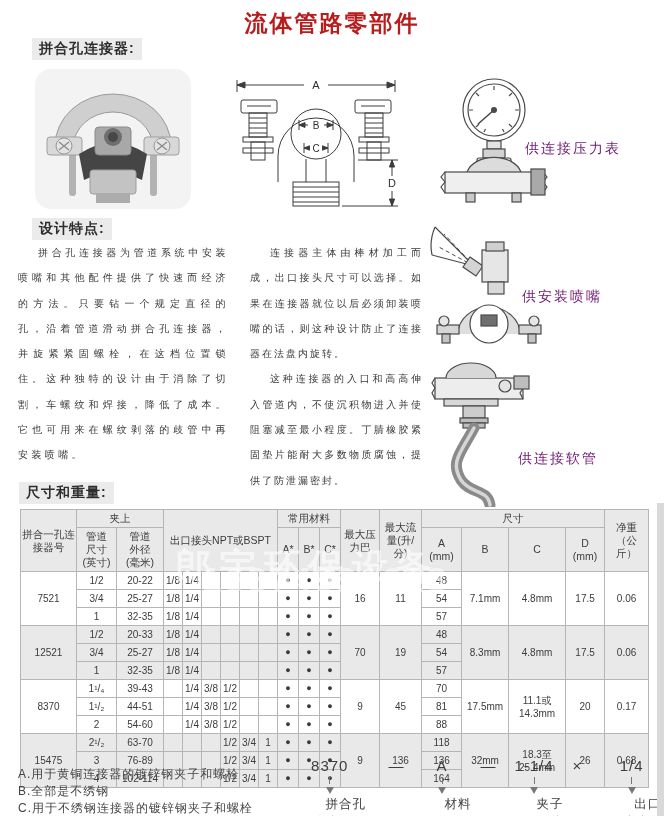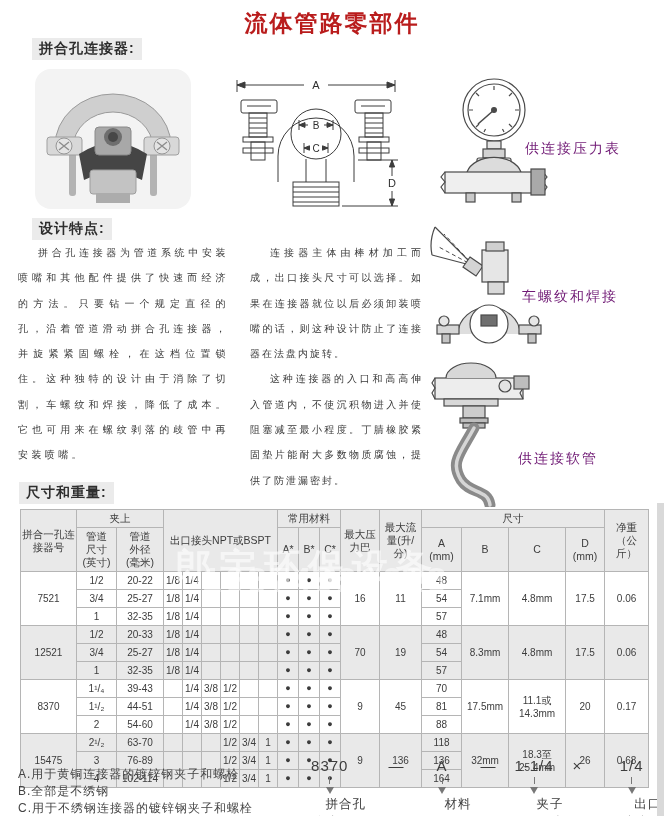--- a/index.html
+++ b/index.html
@@ -161,21 +161,21 @@
         <rect x="51" y="93" width="16" height="11" fill="#6f6f6f"></rect>
         <rect x="7" y="103" width="22" height="9" fill="#d6d6d6"></rect>
         <rect x="89" y="103" width="22" height="9" fill="#d6d6d6"></rect>
         <circle cx="14" cy="99" r="5" fill="#e6e6e6"></circle>
         <circle cx="104" cy="99" r="5" fill="#e6e6e6"></circle>
         <rect x="12" y="112" width="8" height="9" fill="#c4c4c4"></rect>
         <rect x="98" y="112" width="8" height="9" fill="#c4c4c4"></rect>
       </g>
     </svg>
   </div>
-  <div class="fig-caption" id="cap-nozzle">车螺纹和焊接</div>
+  <div class="fig-caption" id="cap-nozzle">供安装喷嘴</div>
 
   <div class="fig" id="fig-hose">
     <svg width="125" height="145" viewBox="0 0 125 145">
       <g stroke="#4a4a4a" fill="none" stroke-width="1.2">
         <rect x="5" y="16" width="88" height="21" fill="#ededed"></rect>
         <path d="M5 16 l-3 5 l3 5 l-3 5 l3 6 M93 16 l3 5 l-3 5 l-3 5 l3 6"></path>
         <path d="M16 16 A25 15 0 0 1 66 16" fill="#d8d8d8"></path>
         <rect x="14" y="37" width="54" height="7" fill="#d8d8d8"></rect>
         <circle cx="75" cy="24" r="6" fill="#e3e3e3"></circle>
         <rect x="84" y="14" width="15" height="13" fill="#bdbdbd"></rect>

